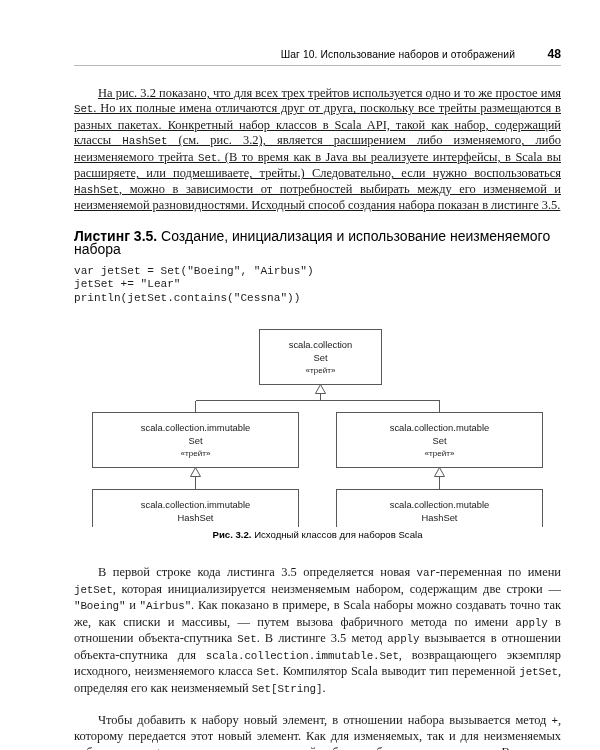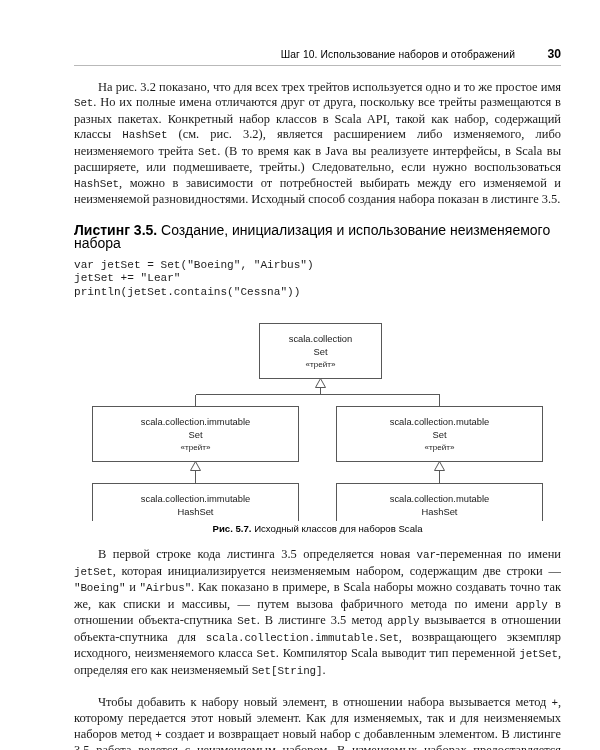--- a/index.html
+++ b/index.html
@@ -54,21 +54,21 @@
   
   .para {
     font-size: 12.45px;
     line-height: 15.45px;
     text-align: justify;
     text-indent: 24px;
     margin: 0;
     hyphens: manual;
     word-spacing: -0.1px;
   }
-  .para.first { margin-top: 14px; }
+  .para.first { margin-top: 20px; text-decoration: underline; }
   .para.tight { margin-top: 16px; }
   code, .mono {
     font-family: "Liberation Mono", "DejaVu Sans Mono", monospace;
     font-size: 10.9px;
     letter-spacing: -0.1px;
   }
 
   
   .listing-caption {
     font-family: "Liberation Sans", "DejaVu Sans", sans-serif;
@@ -107,31 +107,31 @@
 
   .fig-caption {
     font-family: "Liberation Sans", "DejaVu Sans", sans-serif;
     font-size: 9.6px;
     text-align: center;
     color: #000;
     margin-top: 2px;
   }
   .fig-caption b { font-weight: bold; }
 
-  .after-figure { margin-top: 13px; }
+  .after-figure { margin-top: 25px; }
 </style>
 </head>
 <body>
 
 <div class="page">
   <div class="content">
 
     <div class="runhead">
       <div class="runhead-title">Шаг 10. Использование наборов и отображений</div>
-      <div class="runhead-folio">30</div>
+      <div class="runhead-folio">48</div>
     </div>
     <div class="runhead-rule"></div>
 
     <p class="para first">На рис. 3.2 показано, что для всех трех трейтов используется одно и то же простое имя <code>Set</code>. Но их полные имена отличаются друг от друга, поскольку все трейты размещаются в разных пакетах. Конкретный набор классов в Scala API, такой как набор, содержащий классы <code>HashSet</code> (см. рис. 3.2), является расширением либо изменяемого, либо неизменяемого трейта <code>Set</code>. (В то время как в Java вы реализуете интерфейсы, в Scala вы расширяете, или подмешиваете, трейты.) Следовательно, если нужно воспользоваться <code>HashSet</code>, можно в зависимости от потребностей выбирать между его изменяемой и неизменяемой разновидностями. Исходный способ создания набора показан в листинге 3.5.</p>
 
     <div class="listing-caption">
       <b>Листинг 3.5.</b>
       <span>Создание, инициализация и использование неизменяемого набора</span>
     </div>
 
@@ -186,21 +186,21 @@
             <text class="node-pkg" x="121.5" y="187">scala.collection.immutable</text>
             <text class="node-name" x="121.5" y="200">HashSet</text>
 
             <text class="node-pkg" x="365.5" y="187">scala.collection.mutable</text>
             <text class="node-name" x="365.5" y="200">HashSet</text>
           </g>
         </svg>
       </div>
 
       <div class="fig-caption">
-        <b>Рис. 5.7.</b>
+        <b>Рис. 3.2.</b>
         <span>Исходный классов для наборов Scala</span>
       </div>
     </div>
 
     <p class="para after-figure">В первой строке кода листинга 3.5 определяется новая <code>var</code>-переменная по имени <code>jetSet</code>, которая инициализируется неизменяемым набором, содержащим две строки — <code>"Boeing"</code> и <code>"Airbus"</code>. Как показано в примере, в Scala наборы можно создавать точно так же, как списки и массивы, — путем вызова фабричного метода по имени <code>apply</code> в отношении объекта-спутника <code>Set</code>. В листинге 3.5 метод <code>apply</code> вызывается в отношении объекта-спутника для <code>scala.collection.immutable.Set</code>, возвращающего экземпляр исходного, неизменяемого класса <code>Set</code>. Компилятор Scala выводит тип переменной <code>jetSet</code>, определяя его как неизменяемый <code>Set[String]</code>.</p>
     <p class="para tight">Чтобы добавить к набору новый элемент, в отношении набора вызывается метод <code>+</code>, которому передается этот новый элемент. Как для изменяемых, так и для неизменяемых наборов метод <code>+</code> создает и возвращает новый набор с добавленным элементом. В листинге 3.5 работа ведется с неизменяемым набором. В изменяемых наборах предоставляется конкретный метод <code>+=</code>, однако для неизменяемых наборов он не предлагается.</p>
 
   </div>
 </div>
 

